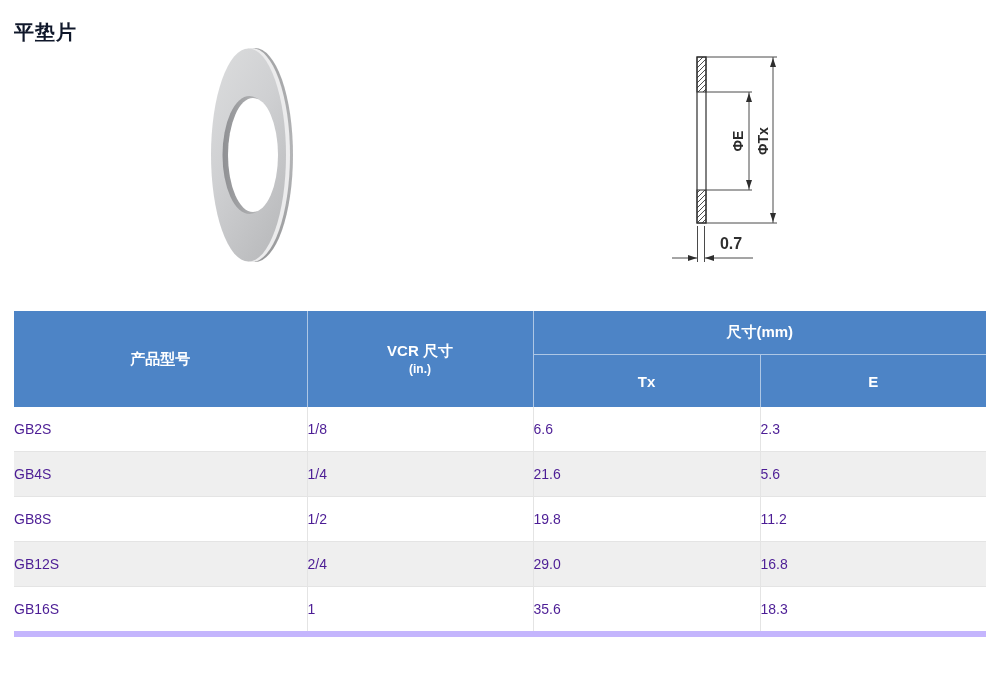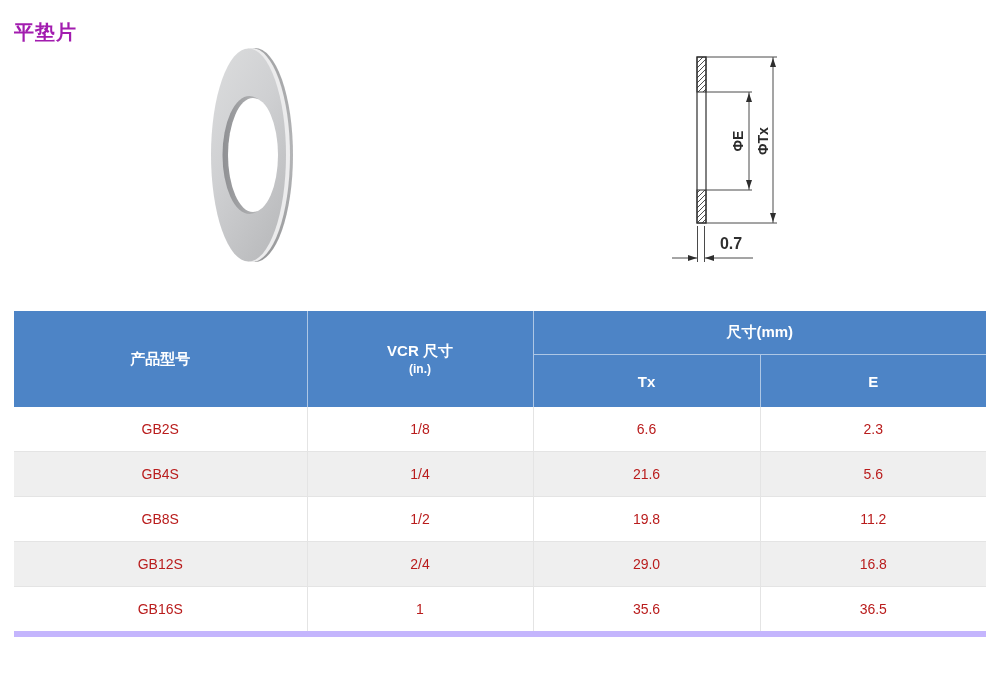--- a/index.html
+++ b/index.html
@@ -8,21 +8,21 @@
     background: #ffffff;
     font-family: "Liberation Sans", sans-serif;
     position: relative;
     overflow: hidden;
   }
   .page-title {
     position: absolute;
     left: 14px; top: 19px;
     font-size: 20px;
     font-weight: bold;
-    color: #a21caf;
+    color: #0f172a;
     letter-spacing: 1px;
   }
   .washer-svg {
     position: absolute;
     left: 196px; top: 42px;
     width: 116px; height: 226px;
   }
   .diagram-svg {
     position: absolute;
     left: 655px; top: 35px;
@@ -56,24 +56,23 @@
     vertical-align: middle;
     padding: 0;
   }
   .spec-table thead tr.group-row th { height: 43px; }
   .spec-table thead tr.sub-row th   { height: 52px; }
   .spec-table thead th.b-left  { border-left: 1px solid rgba(255,255,255,0.55); }
   .spec-table thead th.b-top   { border-top: 1px solid rgba(255,255,255,0.55); }
   .spec-table .vcr-sub { font-size: 12px; font-weight: bold; display: block; margin-top: 1px; }
   .spec-table tbody td {
     height: 44px;
-    text-align: center;
     vertical-align: middle;
     font-size: 14px;
-    color: #b91c1c;
+    color: #4c1d95;
     background: #ffffff;
     border-bottom: 1px solid #e4e4e4;
     border-left: 1px solid #e4e4e4;
     padding: 0;
   }
   .spec-table tbody td:first-child { border-left: none; }
   .spec-table tbody tr:nth-child(even) td { background: #efefef; }
   .spec-table tbody tr:last-child td { border-bottom: 6px solid #c4b5fd; }
 </style>
 </head>
@@ -194,16 +193,16 @@
     <tr>
       <td>GB12S</td>
       <td>2/4</td>
       <td>29.0</td>
       <td>16.8</td>
     </tr>
     <tr>
       <td>GB16S</td>
       <td>1</td>
       <td>35.6</td>
-      <td>36.5</td>
+      <td>18.3</td>
     </tr>
   </tbody>
 </table>
 
 </body></html>

